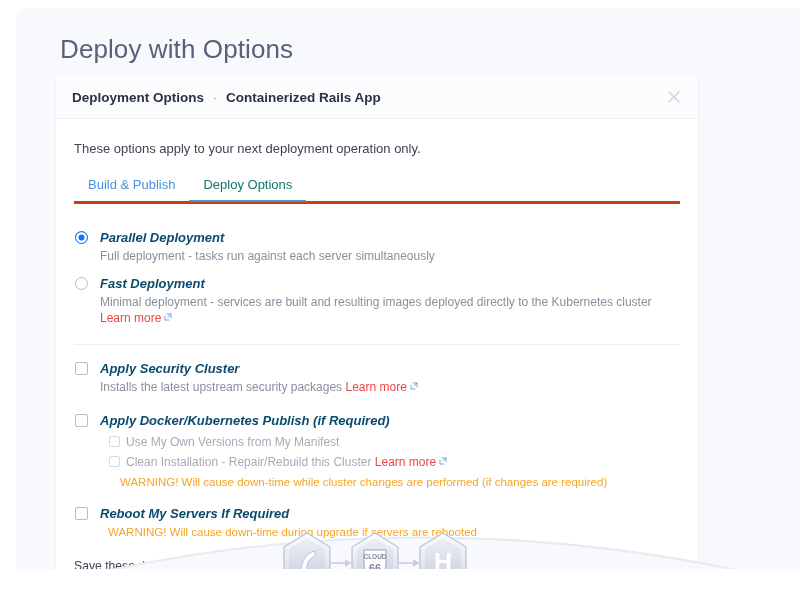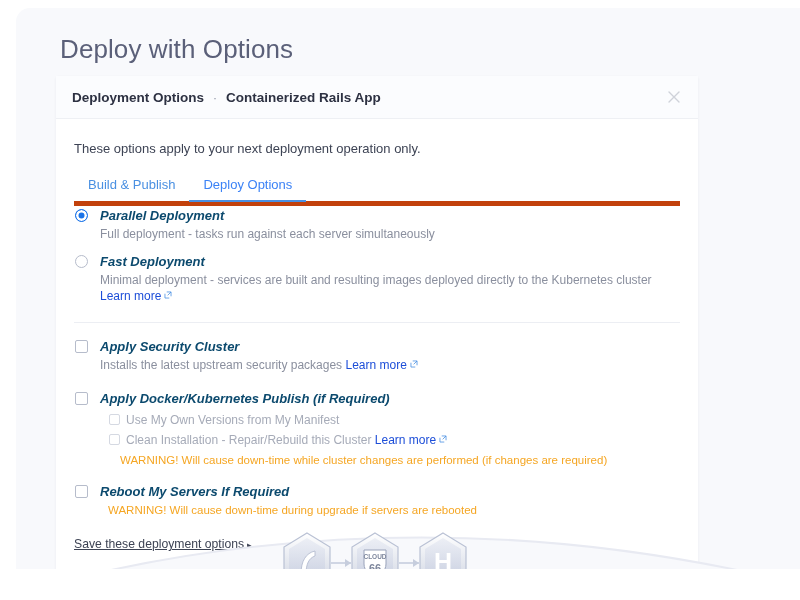--- a/index.html
+++ b/index.html
@@ -96,33 +96,33 @@
 
   .intro-text {
     font-size: 13px;
     color: #3d4354;
     margin: 0 0 16px 0;
   }
 
   
   .tabs {
     display: flex;
-    border-bottom: 5px solid #c2410c;
-    margin-bottom: 2px;
+    border-bottom: 3px solid #c2410c;
+    margin-bottom: 26px;
   }
   .tab {
     font-size: 13px;
     padding: 5px 14px 9px 14px;
     color: #4a90e2;
     cursor: pointer;
     position: relative;
     white-space: nowrap;
   }
   .tab.active {
-    color: #3b82f6;
+    color: #0f766e;
     font-weight: normal;
   }
   .tab.active::after {
     content: "";
     position: absolute;
     left: 0; right: 0;
     bottom: -1px;
     height: 2.5px;
     background: #4a90e2;
   }
@@ -180,21 +180,21 @@
   }
 
   .divider {
     height: 1px;
     background: #eceef3;
     margin: 18px 0 16px 0;
   }
   .divider.tight { margin: 16px 0 14px 0; }
 
   .link {
-    color: #1d4ed8;
+    color: #ef4444;
     text-decoration: none;
     cursor: pointer;
     white-space: nowrap;
   }
   .ext-icon {
     display: inline-block;
     width: 8px;
     height: 8px;
     margin-left: 3px;
     vertical-align: baseline;

